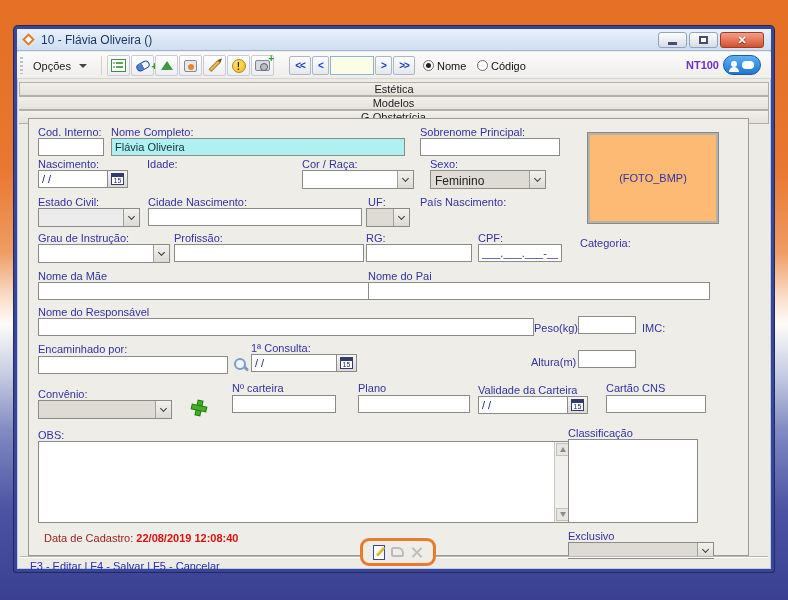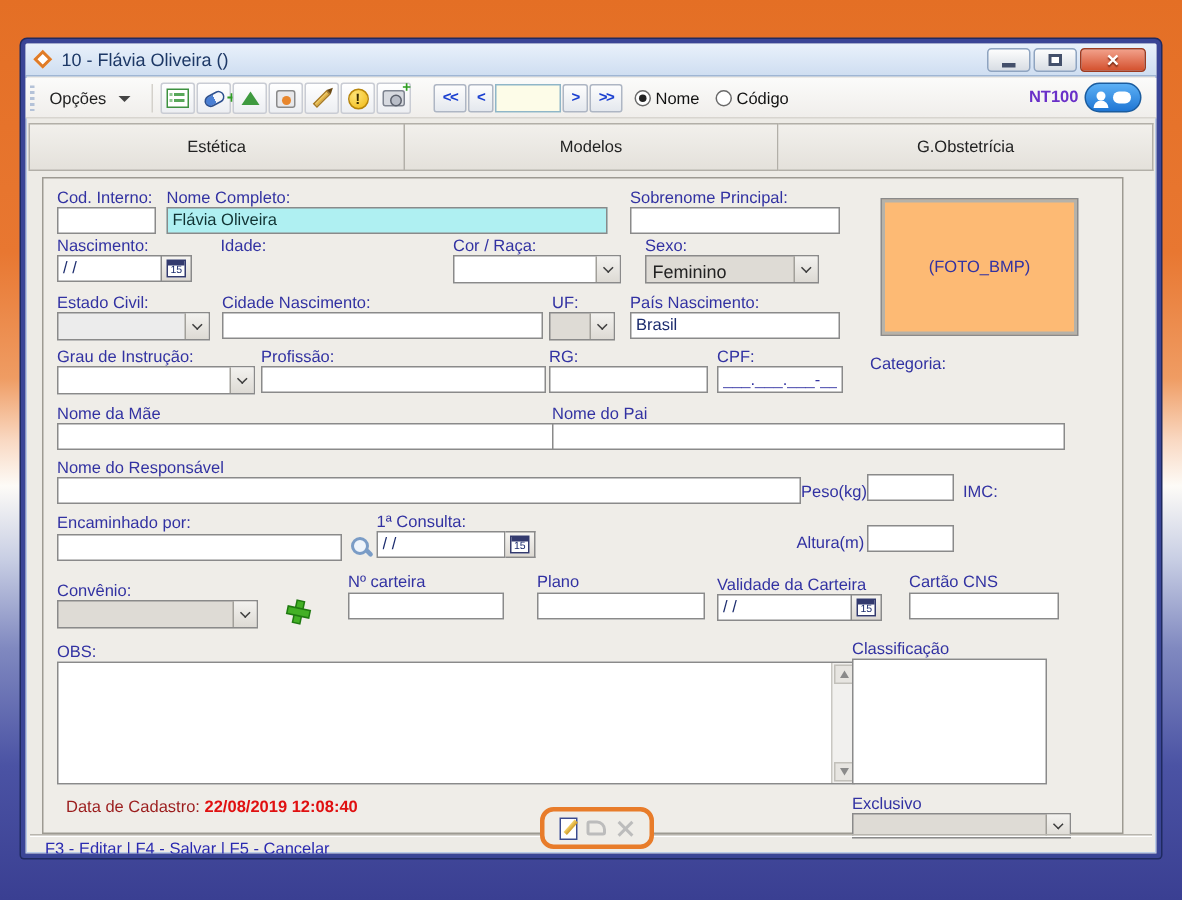--- a/index.html
+++ b/index.html
@@ -79,21 +79,21 @@
      transform:rotate(-45deg); position:relative; }
   .ic-pencil::after{ content:""; position:absolute; right:-5px; top:-1px; width:0; height:0;
      border-top:2px solid transparent; border-bottom:2px solid transparent; border-left:4px solid #6b4a14; }
   .ic-alert{ width:14px; height:14px; border-radius:50%; background:radial-gradient(circle at 35% 30%,#ffe477,#f0b913);
      border:1px solid #b8860b; color:#3a2c00; font-size:10px; font-weight:bold; text-align:center; line-height:13px; }
   .ic-cam{ width:15px; height:11px; border:1px solid #7e8490; background:#d7dae0; border-radius:2px; position:relative; }
   .ic-cam::before{ content:""; position:absolute; left:4px; top:2px; width:6px; height:6px;
      border-radius:50%; border:1px solid #5b616d; background:#b9bec8; }
   .ic-cam::after{ content:"+"; position:absolute; right:-5px; top:-8px; color:#2f9e22; font-size:10px; font-weight:bold; }
   
-  .tabs-top{ position:absolute; left:2px; top:53px; right:2px; height:32px; display:flex; }
+  .tabs-top{ position:absolute; left:2px; top:53px; right:2px; height:32px; display:flex;flex-direction:column; }
   .tab-top{ flex:1; border:1px solid #b2afa8; background:linear-gradient(#f2f0ec,#e4e1db);
     font-size:11px; color:#222; display:flex; align-items:center; justify-content:center; }
   .tab-top + .tab-top{ border-left:none; }
   .tabs-main{ position:absolute; left:2px; top:70px; right:2px; height:19px; display:flex; }
   .tab{ border:1px solid #aaa79f; border-bottom:1px solid #9a968e; background:#e9e6e1;
     font-size:11px; color:#333; display:flex; align-items:center; justify-content:center;
     border-left:none; }
   .tab:first-child{ border-left:1px solid #aaa79f; }
   .tab.active{ background:#fbfaf8; border-bottom:1px solid #fbfaf8; color:#000; position:relative; z-index:2; }
   .tab-filler{ flex:1; border-bottom:1px solid #9a968e; }
@@ -268,21 +268,20 @@
   <span class="lbl" style="left:131px;top:167px">Cidade Nascimento:</span>
   <input class="inp" style="left: 131px; top: 179px; width: 214px;" value="">
   <span class="lbl" style="left:351px;top:167px">UF:</span>
   <div class="sel gray" style="left:349px;top:179px;width:44px">
     <span class="val"></span>
     <span class="arrow">
         <span class="chev"></span>
       </span>
   </div>
   <span class="lbl" style="left:403px;top:167px">País Nascimento:</span>
-  <input class="inp" style="left: 403px; top: 179px; width: 140px;" value="Brasil">
 
   <span class="lbl" style="left:21px;top:203px">Grau de Instrução:</span>
   <div class="sel" style="left:21px;top:215px;width:132px">
     <span class="val"></span>
     <span class="arrow">
         <span class="chev"></span>
       </span>
   </div>
   <span class="lbl" style="left:157px;top:203px">Profissão:</span>
   <input class="inp" style="left: 157px; top: 215px; width: 190px;" value="">

